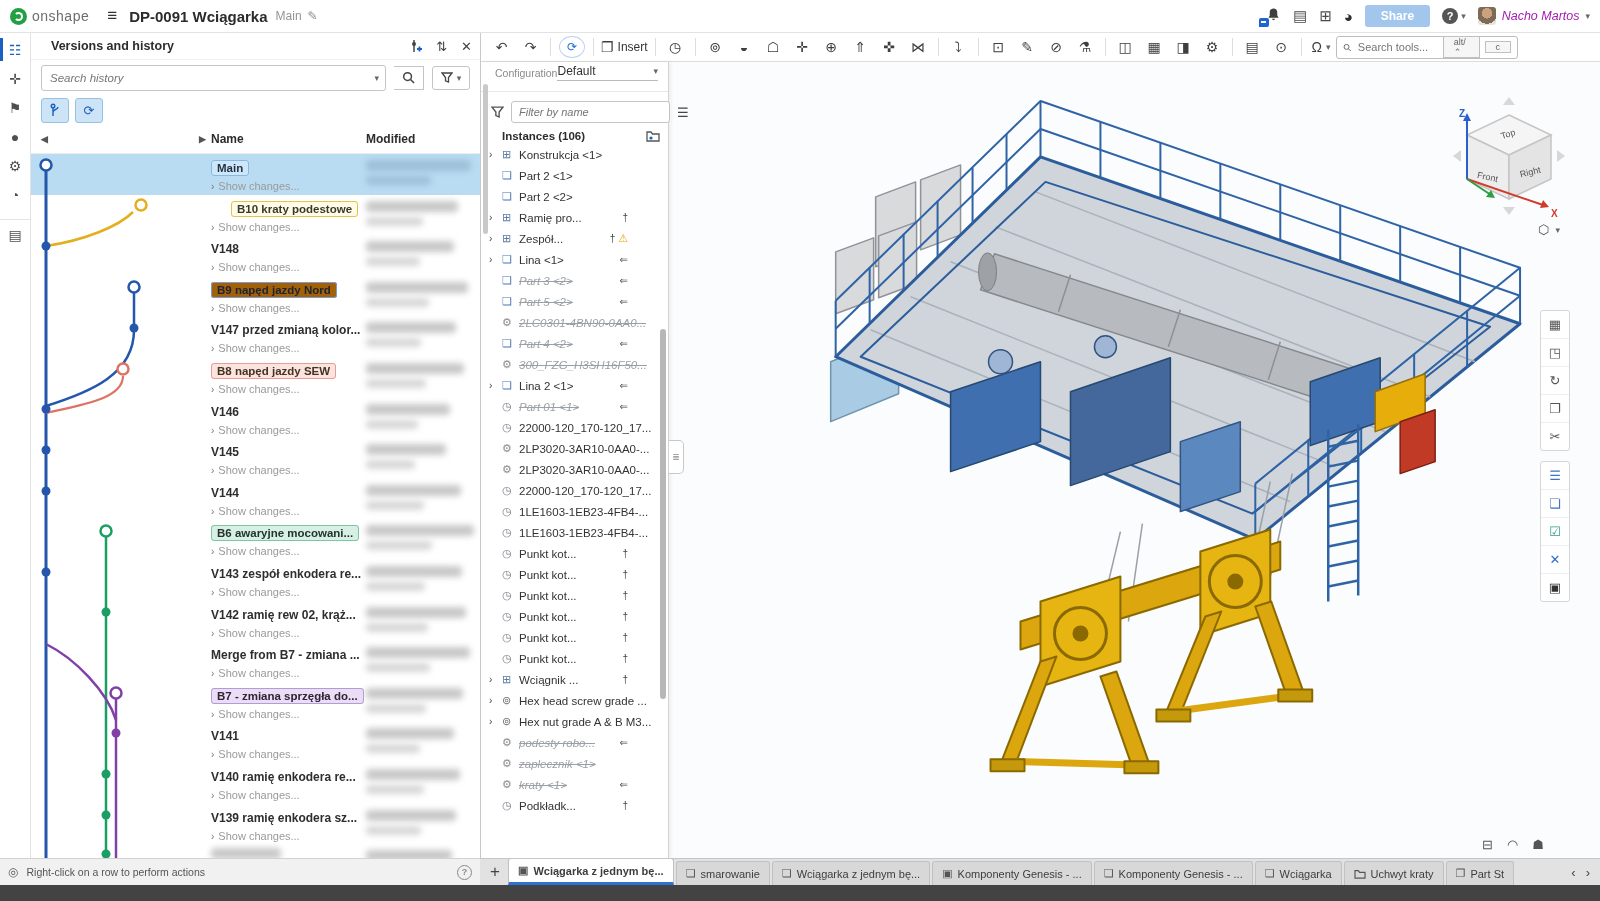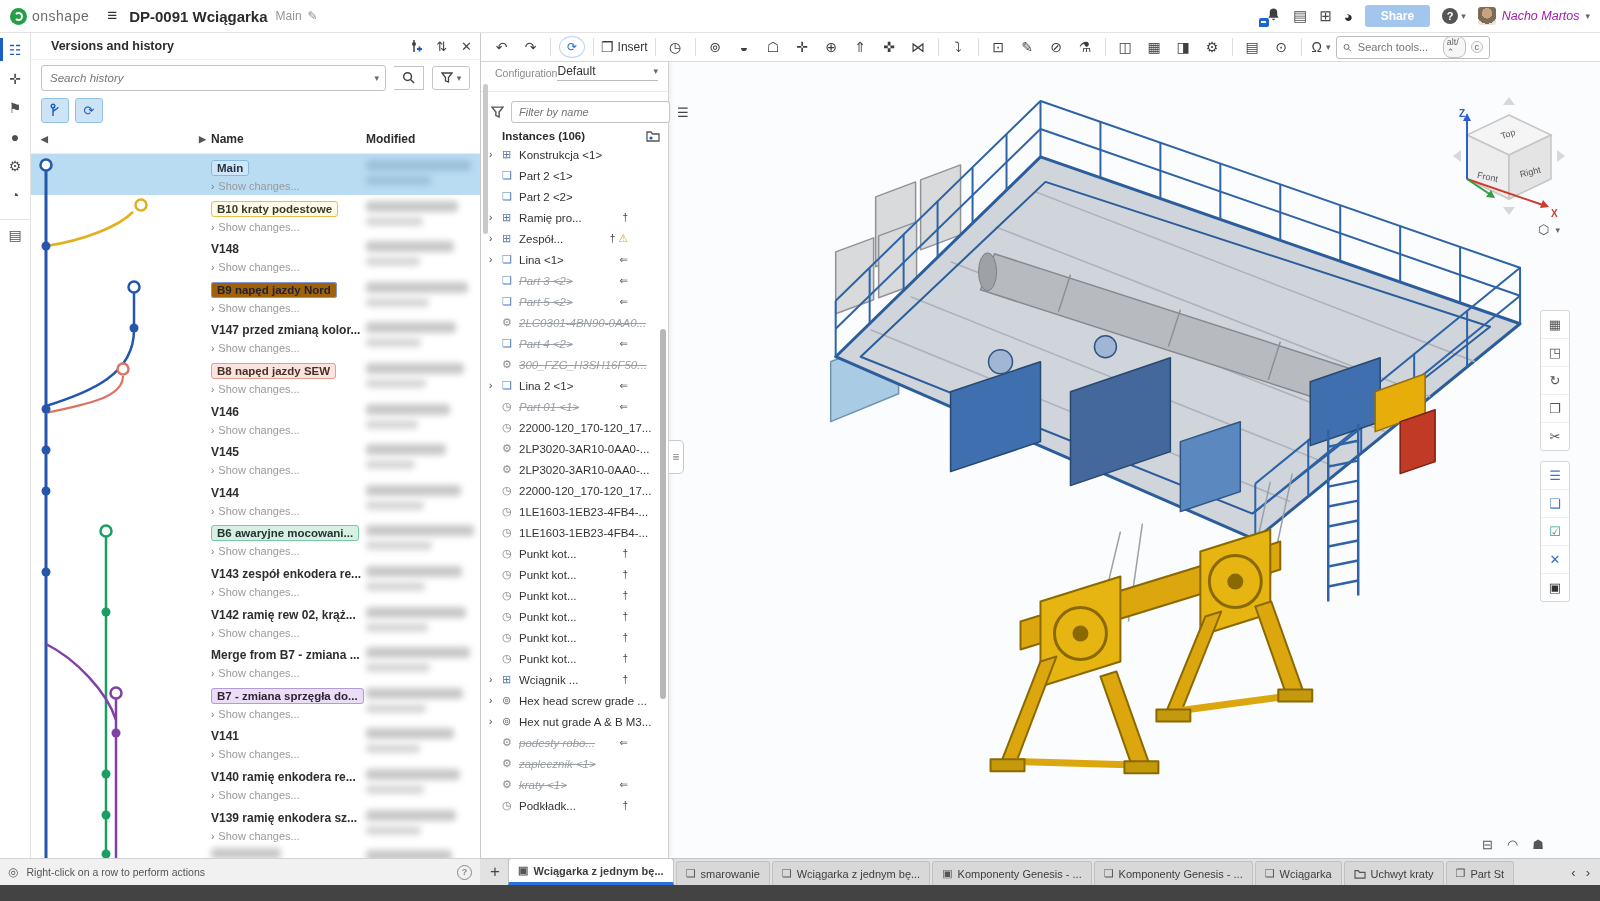--- a/index.html
+++ b/index.html
@@ -59,21 +59,21 @@
   .vcols{height:28px;display:flex;align-items:center;font-size:12px;font-weight:bold;color:#2c2c2c;position:relative;
          border-bottom:1px solid #ececec;}
   .colarrow{position:absolute;font-size:9px;color:#555;cursor:pointer;}
   .vlist{flex:1;position:relative;overflow:hidden;}
   .vrow{height:40.6px;position:relative;box-sizing:border-box;}
   .vrow.selected{background:#b9dcf3;}
   .vname-wrap{position:absolute;left:180px;top:4px;}
   .vname{font-size:12px;font-weight:bold;color:#2e2e2e;}
   .vbadge{font-size:11.5px;font-weight:bold;padding:1px 5px;border-radius:3px;border:1px solid;}
   .b-main{background:#cfe6f8;border-color:#85b9e2;color:#234;}
-  .b-yellow{background:#fffbe8;border-color:#e3c34b;color:#3a3a2a;}
+  .b-yellow{background:#fffbe8;border-color:#e3c34b;color:#3a3a2a;margin-left:20px;}
   .b-blue{background:#a16207;border-color:#8198d8;color:#223;}
   .b-red{background:#fbe4df;border-color:#e99c90;color:#432;}
   .b-green{background:#d7f0e3;border-color:#79c8a4;color:#233;}
   .b-purple{background:#e9def5;border-color:#b49ad8;color:#323;}
   .vshow{font-size:11px;color:#9a9a9a;margin-top:4px;cursor:pointer;}
   .vshow .chev{color:#777;margin-right:4px;font-size:10px;}
   .vmod{position:absolute;left:335px;top:6px;width:110px;}
   .blurline{height:11px;border-radius:4px;background:#c7c7c7;filter:blur(3px);margin-bottom:5px;}
   .blurline.l2{height:9px;background:#d6d6d6;}
   .vrow.selected .blurline{background:#9cc0d8;}
@@ -102,21 +102,21 @@
   .asmtoolbar{height:29px;background:#fff;border-bottom:1px solid #dcdcdc;display:flex;align-items:center;
               padding:0 6px;box-sizing:border-box;}
   .tbbtn{min-width:25px;height:24px;display:flex;align-items:center;justify-content:center;gap:4px;font-size:14px;
          color:#3e3e3e;cursor:pointer;padding:0 2px;}
   .tbbtn .lbl{font-size:12px;color:#333;}
   .tbbtn.accent{color:#2d72d9;border:1px solid #bcd4f2;border-radius:50%;width:20px;min-width:20px;height:20px;font-size:12px;margin:0 3px;}
   .tbsep{width:1px;height:18px;background:#ddd;margin:0 5px;}
   .toolsearch{margin-left:auto;margin-right:128px;display:flex;align-items:center;border:1px solid #bdbdbd;
               border-radius:3px;height:21px;padding:0 6px;gap:5px;background:#fff;}
   .toolsearch input{border:none;outline:none;width:78px;font-size:11px;color:#555;font-family:"Liberation Sans",sans-serif;}
-  .kbd{font-size:9px;color:#666;border:1px solid #c0c0c0;border-radius:8px;padding:0 3px;background:#f6f6f6;}
+  .kbd{font-size:9px;color:#666;border:1px solid #c0c0c0;border-radius:0;padding:0 10px;background:#f6f6f6;}
   .stage{flex:1;position:relative;background:#fbfcfd;min-height:0;}
   
   .cfgpanel{position:absolute;left:0;top:0;bottom:0;width:188px;background:#fff;border-right:1px solid #d2d2d2;
             box-shadow:2px 0 4px rgba(0,0,0,.06);display:flex;flex-direction:column;box-sizing:border-box;}
   .cfg-resize{position:absolute;left:2px;top:22px;width:5px;height:150px;border-radius:3px;background:#c9c9c9;}
   .cfgtitle{font-size:12.5px;font-weight:bold;color:#2c2c2c;padding:10px 0 8px 14px;}
   .cfgrow{display:flex;align-items:center;padding:2px 10px 10px 14px;border-bottom:1px solid #e8e8e8;}
   .cfglabel{font-size:10.5px;color:#8a8a8a;}
   .cfgselect{flex:1;display:flex;align-items:center;border-bottom:1px solid #bbb;padding-bottom:2px;cursor:pointer;}
   .cfgselect .val{font-size:12px;color:#333;flex:1;}

